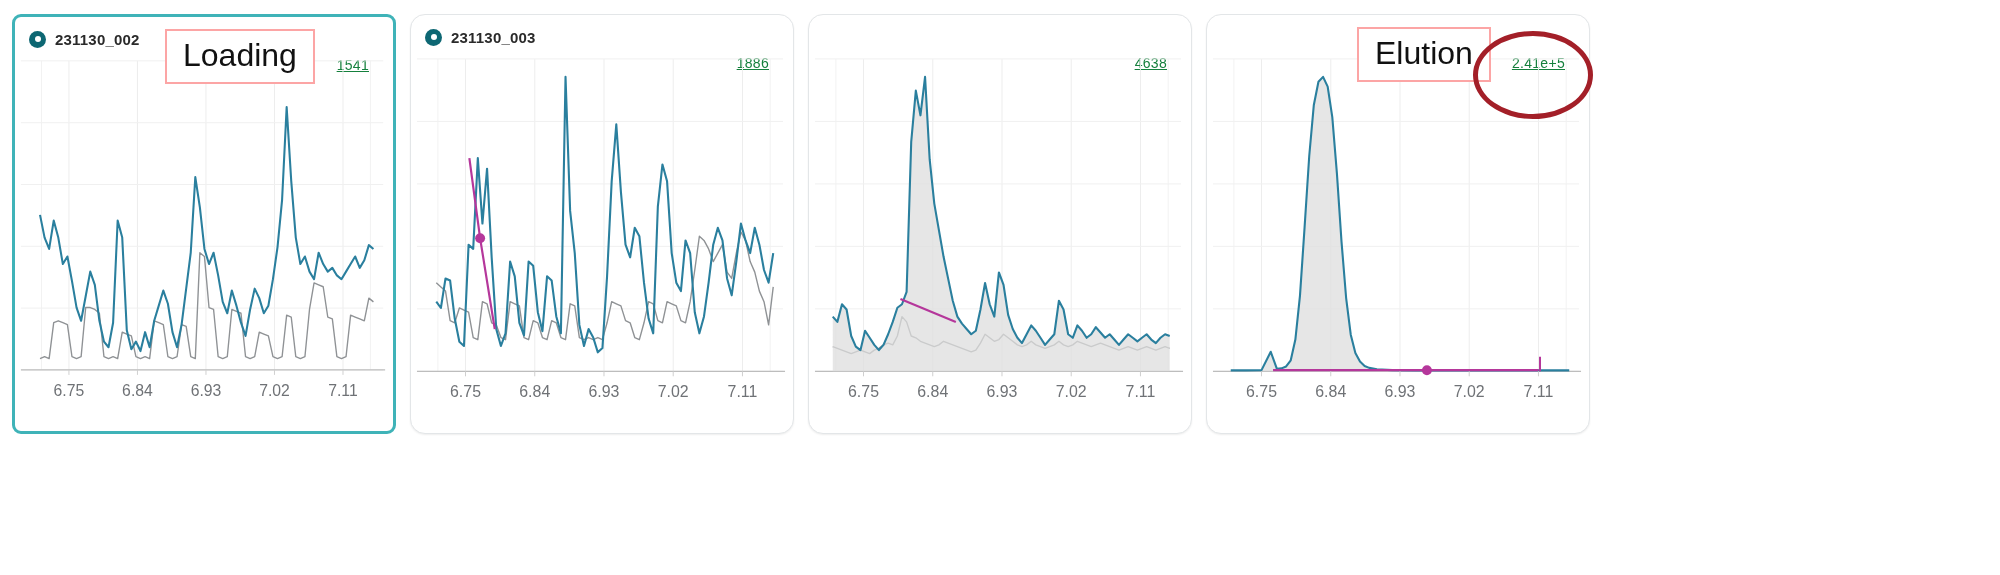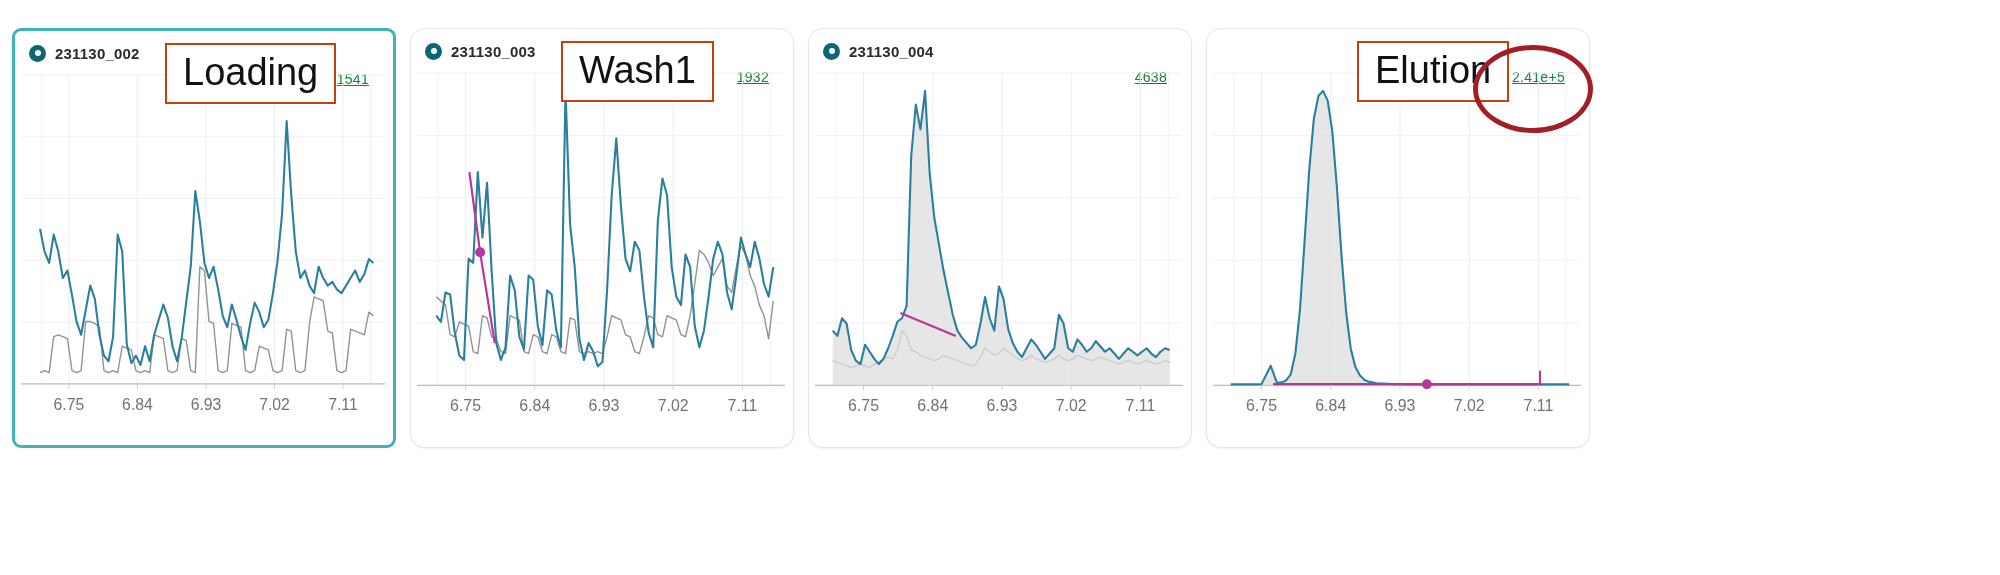--- a/index.html
+++ b/index.html
@@ -11,21 +11,21 @@
     overflow: hidden;
     font-family: "Liberation Sans", sans-serif;
   }
   #root {
     position: relative;
     width: 2000px;
     height: 575px;
     background: #ffffff;
     display: flex;
     align-items: flex-start;
-    padding: 28px 12px 0 12px;
+    padding: 14px 12px 0 12px;
     box-sizing: border-box;
     gap: 14px;
   }
   .panel {
     position: relative;
     width: 384px;
     height: 420px;
     background: #ffffff;
     border: 1px solid #e3e6e8;
     border-radius: 15px;
@@ -87,23 +87,23 @@
     left: 0;
     top: 34px;
     right: 0;
     bottom: 0;
   }
   .plot-svg { display: block; width: 100%; height: 100%; }
 
   .callout {
     position: absolute;
     background: #ffffff;
-    border: 2px solid #c2410c;
+    border: 2px solid #fca5a5;
     color: #111111;
-    font-size: 38px;
+    font-size: 32px;
     line-height: 1;
     padding: 8px 16px 11px 16px;
     white-space: nowrap;
     z-index: 20;
     font-family: "Liberation Sans", sans-serif;
   }
   .ellipse-annot {
     position: absolute;
     border: 5px solid #a31f28;
     border-radius: 50%;
@@ -156,21 +156,21 @@
       </div>
       <div class="callout" style="left: 150px; top: 12px;">Loading</div>
     </div>
     <div class="panel">
       <div class="panel-header">
         <span class="rec-icon">
           <i></i>
         </span>
         <span class="sample-id">231130_003</span>
       </div>
-      <div class="max-label">1932</div>
+      <div class="max-label">1886</div>
       <div class="plot-wrap">
         <svg class="plot-svg" viewBox="0 0 384 386" preserveAspectRatio="none">
           <line x1="54.799999999999926" y1="10" x2="54.799999999999926" y2="324" stroke="#ededed" stroke-width="1"></line>
           <line x1="124.3999999999998" y1="10" x2="124.3999999999998" y2="324" stroke="#ededed" stroke-width="1"></line>
           <line x1="193.99999999999966" y1="10" x2="193.99999999999966" y2="324" stroke="#ededed" stroke-width="1"></line>
           <line x1="263.5999999999995" y1="10" x2="263.5999999999995" y2="324" stroke="#ededed" stroke-width="1"></line>
           <line x1="333.2000000000001" y1="10" x2="333.2000000000001" y2="324" stroke="#ededed" stroke-width="1"></line>
           <line x1="26.96000000000026" y1="10" x2="26.96000000000026" y2="324" stroke="#f2f2f2" stroke-width="1"></line>
           <line x1="361.03999999999974" y1="10" x2="361.03999999999974" y2="324" stroke="#f2f2f2" stroke-width="1"></line>
           <line x1="6" y1="10" x2="374" y2="10" stroke="#f0f0f0" stroke-width="1"></line>
@@ -189,29 +189,22 @@
           <text x="124.3999999999998" y="350" fill="#6f7276" font-size="16" font-family="&quot;Liberation Sans&quot;, sans-serif" text-anchor="middle">6.84</text>
           <line x1="124.3999999999998" y1="324" x2="124.3999999999998" y2="329" stroke="#cfcfcf" stroke-width="1"></line>
           <text x="193.99999999999966" y="350" fill="#6f7276" font-size="16" font-family="&quot;Liberation Sans&quot;, sans-serif" text-anchor="middle">6.93</text>
           <line x1="193.99999999999966" y1="324" x2="193.99999999999966" y2="329" stroke="#cfcfcf" stroke-width="1"></line>
           <text x="263.5999999999995" y="350" fill="#6f7276" font-size="16" font-family="&quot;Liberation Sans&quot;, sans-serif" text-anchor="middle">7.02</text>
           <line x1="263.5999999999995" y1="324" x2="263.5999999999995" y2="329" stroke="#cfcfcf" stroke-width="1"></line>
           <text x="333.2000000000001" y="350" fill="#6f7276" font-size="16" font-family="&quot;Liberation Sans&quot;, sans-serif" text-anchor="middle">7.11</text>
           <line x1="333.2000000000001" y1="324" x2="333.2000000000001" y2="329" stroke="#cfcfcf" stroke-width="1"></line>
         </svg>
       </div>
-      <div class="callout" style="left: 150px; top: 12px;">Wash1</div>
     </div>
     <div class="panel">
-      <div class="panel-header">
-        <span class="rec-icon">
-          <i></i>
-        </span>
-        <span class="sample-id">231130_004</span>
-      </div>
       <div class="max-label">4638</div>
       <div class="plot-wrap">
         <svg class="plot-svg" viewBox="0 0 384 386" preserveAspectRatio="none">
           <line x1="54.799999999999926" y1="10" x2="54.799999999999926" y2="324" stroke="#ededed" stroke-width="1"></line>
           <line x1="124.3999999999998" y1="10" x2="124.3999999999998" y2="324" stroke="#ededed" stroke-width="1"></line>
           <line x1="193.99999999999966" y1="10" x2="193.99999999999966" y2="324" stroke="#ededed" stroke-width="1"></line>
           <line x1="263.5999999999995" y1="10" x2="263.5999999999995" y2="324" stroke="#ededed" stroke-width="1"></line>
           <line x1="333.2000000000001" y1="10" x2="333.2000000000001" y2="324" stroke="#ededed" stroke-width="1"></line>
           <line x1="26.96000000000026" y1="10" x2="26.96000000000026" y2="324" stroke="#f2f2f2" stroke-width="1"></line>
           <line x1="361.03999999999974" y1="10" x2="361.03999999999974" y2="324" stroke="#f2f2f2" stroke-width="1"></line>

